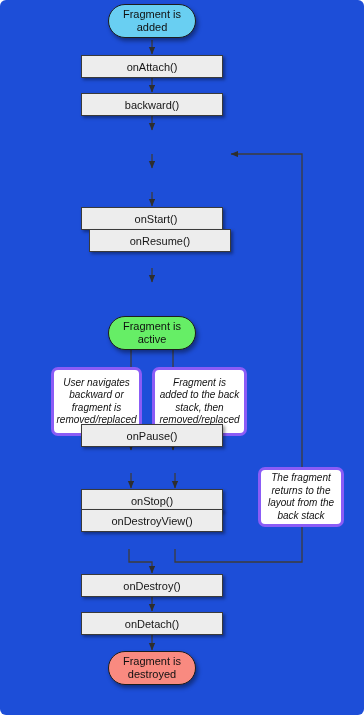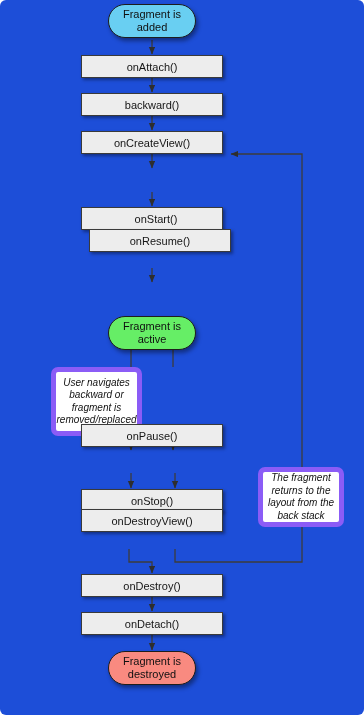--- a/index.html
+++ b/index.html
@@ -61,21 +61,21 @@
   .pill-start { background: #69cff2; }
   .pill-active { background: #66ee66; }
   .pill-end { background: #f98a80; }
   .pill span { display: block; }
 
   
   .note {
     position: absolute;
     box-sizing: border-box;
     background: #ffffff;
-    border: 5px solid #8b5cf6;
+    border: 3px solid #8b5cf6;
     border-radius: 7px;
     color: #111111;
     font-size: 10px;
     line-height: 12.5px;
     font-style: italic;
     display: flex;
     align-items: center;
     justify-content: center;
     text-align: center;
     padding: 2px 3px;
@@ -124,34 +124,34 @@
 
   <div class="node pill pill-start" style="top:4px;">
     <span>Fragment is</span>
     <span>added</span>
   </div>
 
   <div class="node proc" style="top:55px;">onAttach()</div>
 
   <div class="node proc" style="top:93px;">backward()</div>
 
-  <div class="node proc" style="top:131px;">onCreateView()</div>
 
 
   <div class="node proc" style="top:207px;padding-left:8px;">onStart()</div>
 
   <div class="node proc" style="top:229px;margin-left:8px;">onResume()</div>
 
   <div class="node pill pill-active" style="top:316px;">
     <span>Fragment is</span>
     <span>active</span>
   </div>
 
   <div class="note" style="left:51px; top:367px; width:91px; height:69px;">User navigates backward or fragment is removed/replaced</div>
 
+  <div class="note" style="left:152px; top:367px; width:95px; height:69px;">Fragment is added to the back stack, then removed/replaced</div>
 
   <div class="node proc" style="top:424px;">onPause()</div>
 
   <div class="node proc" style="top:489px;">onStop()</div>
 
   <div class="node proc" style="top:509px;">onDestroyView()</div>
 
   <div class="note" style="left:258px; top:467px; width:86px; height:60px;">The fragment returns to the layout from the back stack</div>
 
   <div class="node proc" style="top:574px;">onDestroy()</div>

